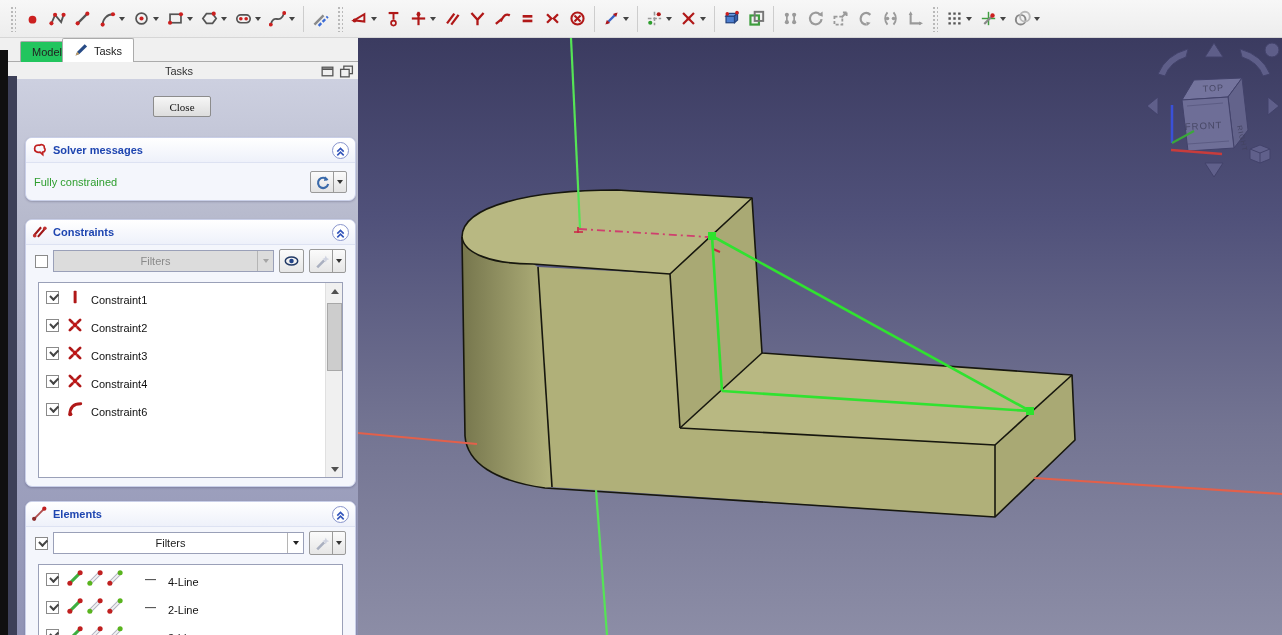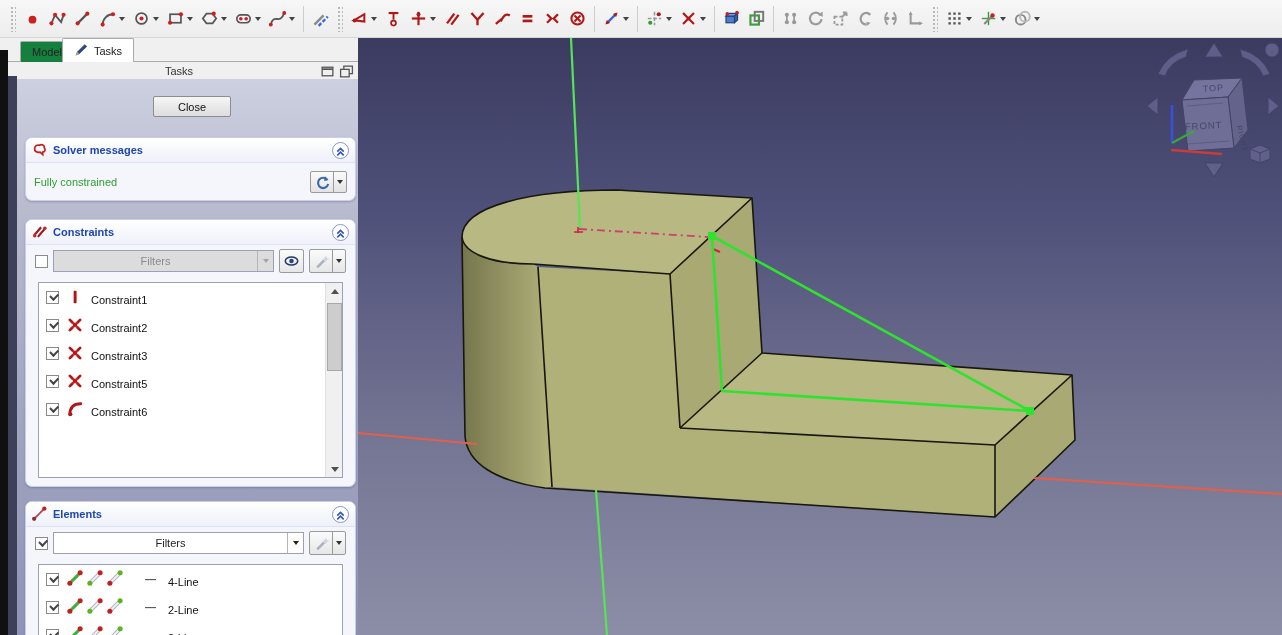--- a/index.html
+++ b/index.html
@@ -21,36 +21,36 @@
     border-top:4px solid #444; margin-left:3px; }
 
   
   .leftcol { position:absolute; left:0; top:38px; width:358px; height:597px; background:#f0f0f0; }
   .blackedge { position:absolute; left:0; top:12px; width:8px; height:623px; background:#101010; z-index:30;}
   .darkedge  { position:absolute; left:8px; top:38px; width:9px; height:597px; background:#3d4058; z-index:29;}
 
   .tabbar { position:absolute; left:0; top:0; width:358px; height:24px;
     background:#f0f0f0; border-bottom:1px solid #ababab; }
   .tab { position:absolute; top:3px; height:21px; padding:0 11px; display:flex; align-items:center; gap:5px;
-    background:#15803d; border:1px solid #ababab; border-bottom:none; border-radius:2px 2px 0 0; color:#222;}
+    background:#22c55e; border:1px solid #ababab; border-bottom:none; border-radius:2px 2px 0 0; color:#222;}
   .tab.active { top:0; height:24px; background:#ffffff; z-index:2; }
   .tab-model { left:20px; } .tab-tasks { left:62px; }
 
   .paneltitle { position:absolute; left:0; top:24px; width:358px; height:17px; background:#f0f0f0;
     display:flex; align-items:center; justify-content:center; color:#333; }
   .wicon { position:absolute; top:2px; width:14px; height:13px; }
   .wicon.float { left:320px; } .wicon.undock { left:339px; }
 
   .panelbody { position:absolute; left:9px; top:41px; width:349px; height:556px; overflow:hidden;
     background:linear-gradient(180deg,#cdd0e0 0%, #b7bacd 25%, #a2a5c0 60%, #9093b5 100%);
     border-left:8px solid #3d4058; }
 
-  .closebtn { position:absolute; left:136px; top:17px; width:78px; height:21px;
+  .closebtn { position:absolute; left:136px; top:17px; width:58px; height:21px;
     background:linear-gradient(#f6f6f6,#dddddd); border:1px solid #8c8c8c; border-radius:2px;
-    font-family:Liberation Sans, sans-serif; font-size:11px; color:#111; }
+    font-family:Liberation Serif, serif; font-size:11px; color:#111; }
 
   .box { position:absolute; left:8px; width:331px; background:#f4f6fc;
     border:1px solid #c9cfe8; border-radius:7px; box-shadow:0 1px 2px rgba(40,40,80,.25); overflow:hidden;}
   .box-header { height:24px; display:flex; align-items:center; gap:6px; padding:12px 6px;
     background:linear-gradient(#ffffff,#eef1fa); border-bottom:1px solid #dde2f2; }
   .box-title { color:#1e45b0; font-weight:bold; }
   .collapse { margin-left:auto; width:17px; height:17px; border-radius:50%;
     background:#ffffff; border:1px solid #8894cc; display:flex; align-items:center; justify-content:center;}
   .box-solver { top:58px; height:64px; }
   .solver-body { display:flex; align-items:center; padding:0 8px; height:38px;text-align:center; }
@@ -551,21 +551,21 @@
           <div class="lrow">
             <span class="cb checked"></span>
             <span class="licon">
                 <svg viewBox="0 0 14 14" width="16" height="16">
                   <g stroke="#b01818" stroke-width="2.4" stroke-linecap="round" fill="none">
                     <path d="M2.5 2.5 L4.8 4.8 M9.2 9.2 L11.5 11.5 M11.5 2.5 L9.2 4.8 M4.8 9.2 L2.5 11.5"></path>
                   </g>
                   <circle cx="7" cy="7" r="2.1" fill="#c01414"></circle>
                 </svg>
               </span>
-            <span class="llabel">Constraint5</span>
+            <span class="llabel">Constraint4</span>
           </div>
           <div class="lrow">
             <span class="cb checked"></span>
             <span class="licon">
                 <svg viewBox="0 0 14 14" width="16" height="16">
                   <path d="M2.5 12 C2.5 5.5 5.5 2.5 12 2.5" fill="none" stroke="#b01818" stroke-width="2.6" stroke-linecap="round"></path>
                   <circle cx="3" cy="11.5" r="1.7" fill="#b01818"></circle>
                 </svg>
               </span>
             <span class="llabel">Constraint6</span>

